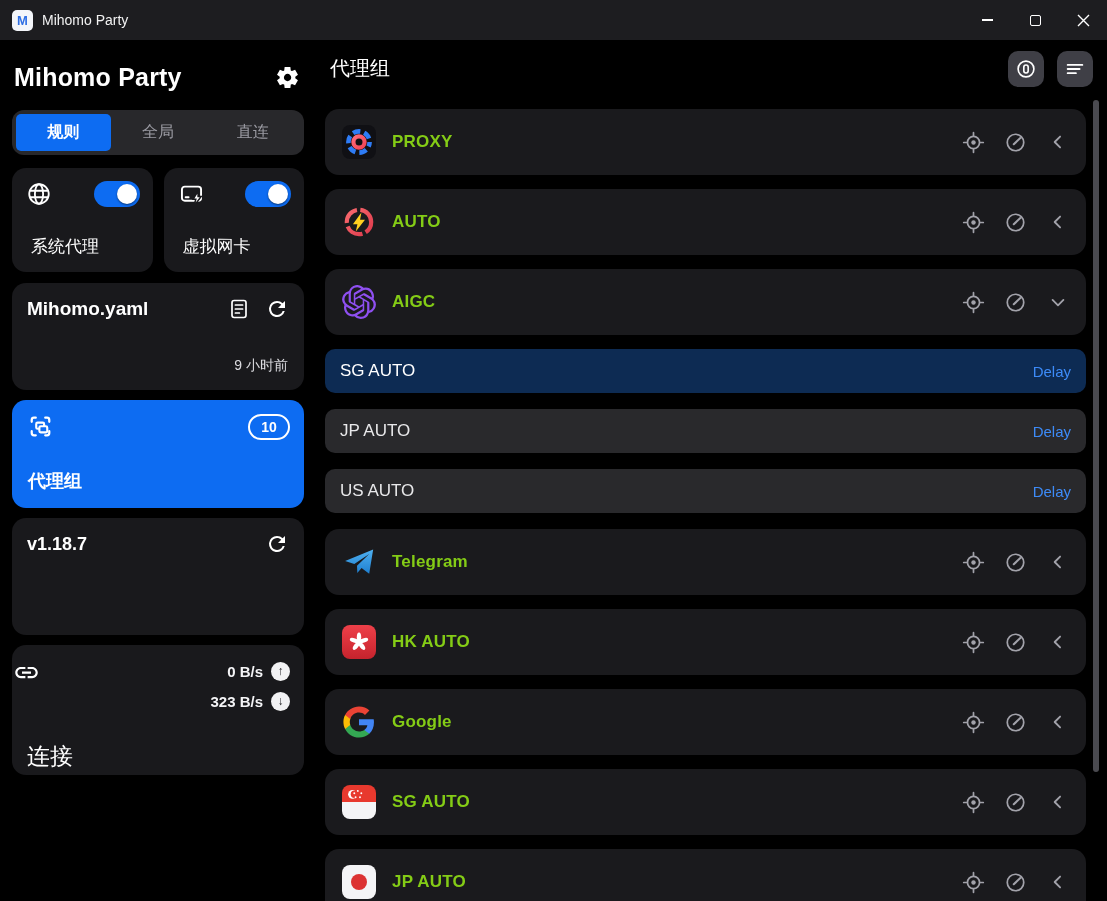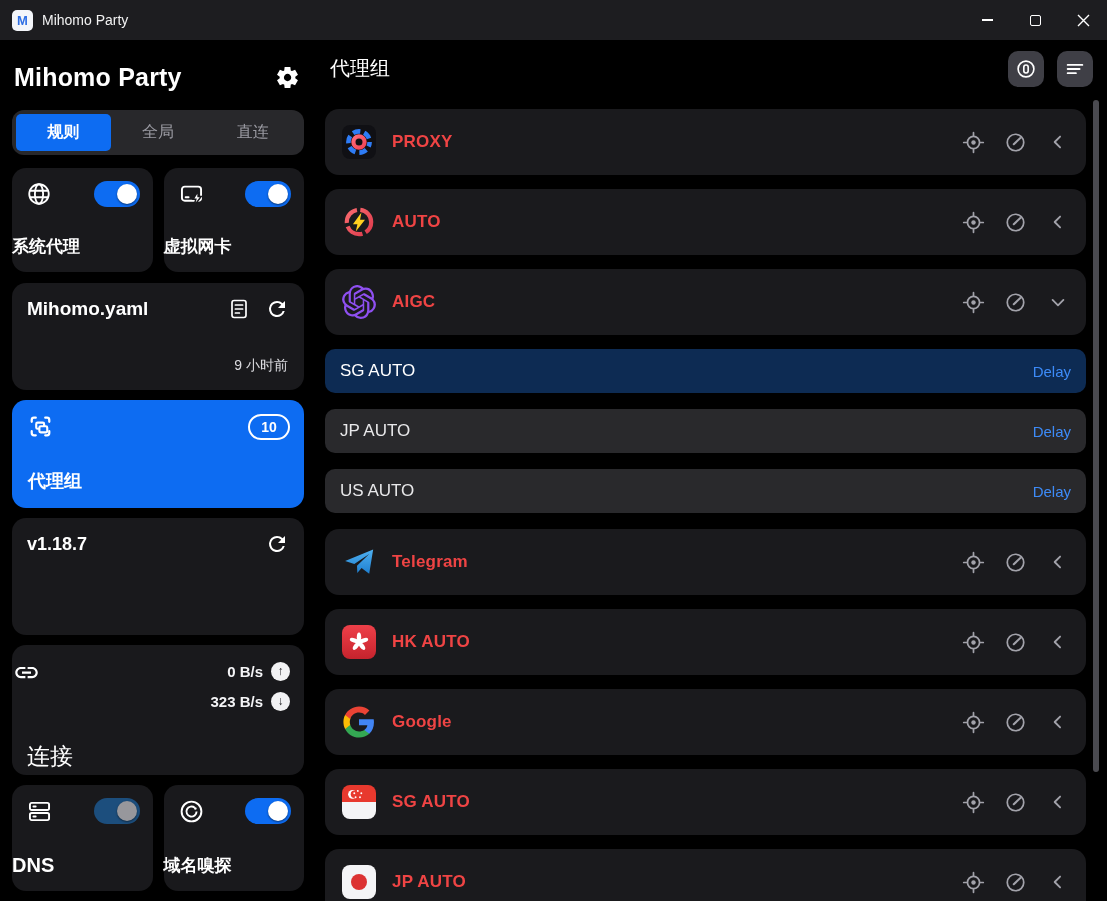--- a/index.html
+++ b/index.html
@@ -31,21 +31,21 @@
   .tabs{ margin-top:6px; height:45px; background:#28282b; border-radius:12px;
     display:flex; align-items:center; padding:4px; }
   .tab{ flex:1; height:37px; border-radius:5px; display:flex; align-items:center;
     justify-content:center; font-size:16px; color:#9b9ba3; }
   .tab.active{ background:var(--accent); color:#fff; font-weight:bold; }
   .grid2{ display:grid; grid-template-columns:1fr 1fr; gap:11px; }
   .g-top{ margin-top:13px; }
   .g-bottom{ margin-top:10px; }
   .card{ background:#19191c; border-radius:14px; position:relative; }
   .mini-card{ height:104px; padding:13px 14px; }
-  .mini-card .label{ position:absolute; left:0; bottom:14px; font-size:17px; font-weight:bold; }
+  .mini-card .label{ position:absolute; left:19px; bottom:14px; font-size:17px; font-weight:normal; }
   .mini-card.h106{ height:106px; }
   .toggle{ position:absolute; top:13px; right:13px; width:46px; height:26px;
     border-radius:13px; background:#3f3f46; }
   .toggle .thumb{ position:absolute; top:3px; left:3px; width:20px; height:20px;
     border-radius:50%; background:#fff; box-shadow:0 1px 2px rgba(0,0,0,.5); }
   .toggle.on{ background:var(--accent); }
   .toggle.on .thumb{ left:auto; right:3px; }
   .toggle.on.muted{ background:#1c4e7d; }
   .toggle.on.muted .thumb{ background:#97979c; }
   .profile-card{ margin-top:11px; height:107px; padding:14px 15px; }
@@ -78,21 +78,21 @@
   .main-header{ height:57px; display:flex; align-items:center; padding:0 14px; }
   .main-title{ font-size:20px; color:#fff; }
   .header-actions{ margin-left:auto; display:flex; gap:13px; }
   .hbtn{ width:36px; height:36px; border-radius:10px; background:#3f3f46;
     display:flex; align-items:center; justify-content:center; cursor:pointer; color:#fff; }
   .rows{ padding:12px 0 0 9px; width:770px; }
   .grow{ width:761px; height:66px; background:#1a1a1d; border-radius:14px;
     margin-bottom:14px; display:flex; align-items:center; padding:0 17px 0 17px; cursor:pointer; }
   .gicon{ width:34px; height:34px; display:flex; }
   .gicon svg{ width:34px; height:34px; }
-  .gname{ margin-left:16px; font-size:17px; font-weight:600; color:#ef4444; letter-spacing:.2px; }
+  .gname{ margin-left:16px; font-size:17px; font-weight:600; color:#84cc16; letter-spacing:.2px; }
   .gacts{ margin-left:auto; display:flex; align-items:center; gap:19px; color:#a2a2aa; }
   .act{ width:23px; height:23px; display:flex; align-items:center; justify-content:center; cursor:pointer; }
   .subs{ margin:2px 0 0 0; }
   .sub{ width:761px; height:44px; background:#29292c; border-radius:10px;
     margin-bottom:16px; display:flex; align-items:center; padding:0 15px; cursor:pointer; }
   .sub.sel{ background:var(--selected); }
   .sname{ font-size:17px; color:#e8e8ea; }
   .sub.sel .sname{ color:#fff; }
   .delay{ margin-left:auto; font-size:15px; color:var(--delay); cursor:pointer; }
   .scrollbar{ position:absolute; right:8px; top:60px; width:6px; height:672px;
@@ -211,44 +211,20 @@
           <span class="circ-arrow">↑</span>
         </div>
       <div class="speed-line">
           <span>323 B/s</span>
           <span class="circ-arrow">↓</span>
         </div>
     </div>
     <div class="label">连接</div>
   </div>
 
-  <div class="grid2 g-bottom">
-    <div class="card mini-card h106">
-      <svg width="27" height="27" viewBox="0 0 24 24" fill="none" stroke="#fff" stroke-width="1.7">
-          <rect x="3.5" y="4.3" width="17" height="6.4" rx="1.6"></rect>
-          <rect x="3.5" y="13.3" width="17" height="6.4" rx="1.6"></rect>
-          <path d="M6.6 7.5h2M6.6 16.5h2" stroke-linecap="round"></path>
-        </svg>
-      <div class="toggle on muted">
-          <div class="thumb"></div>
-        </div>
-      <div class="label dns-label">DNS</div>
-    </div>
-    <div class="card mini-card h106">
-      <svg width="27" height="27" viewBox="0 0 24 24" fill="none" stroke="#fff" stroke-width="1.7">
-          <circle cx="12" cy="12" r="8.8"></circle>
-          <path d="M14.9 8.6A4.5 4.5 0 1 0 16.5 12"></path>
-          <circle cx="15.4" cy="9.3" r="1.15" fill="#fff" stroke="none"></circle>
-        </svg>
-      <div class="toggle on">
-          <div class="thumb"></div>
-        </div>
-      <div class="label">域名嗅探</div>
-    </div>
-  </div>
 </div>
 
 <div class="main">
   <div class="main-header">
     <div class="main-title">代理组</div>
     <div class="header-actions">
       <div class="hbtn">
         <svg width="22" height="22" viewBox="0 0 24 24" fill="none" stroke="#fff" stroke-width="1.8">
             <circle cx="12" cy="12" r="8.6"></circle>
             <rect x="9.6" y="7.6" width="4.8" height="8.8" rx="2.4"></rect>

